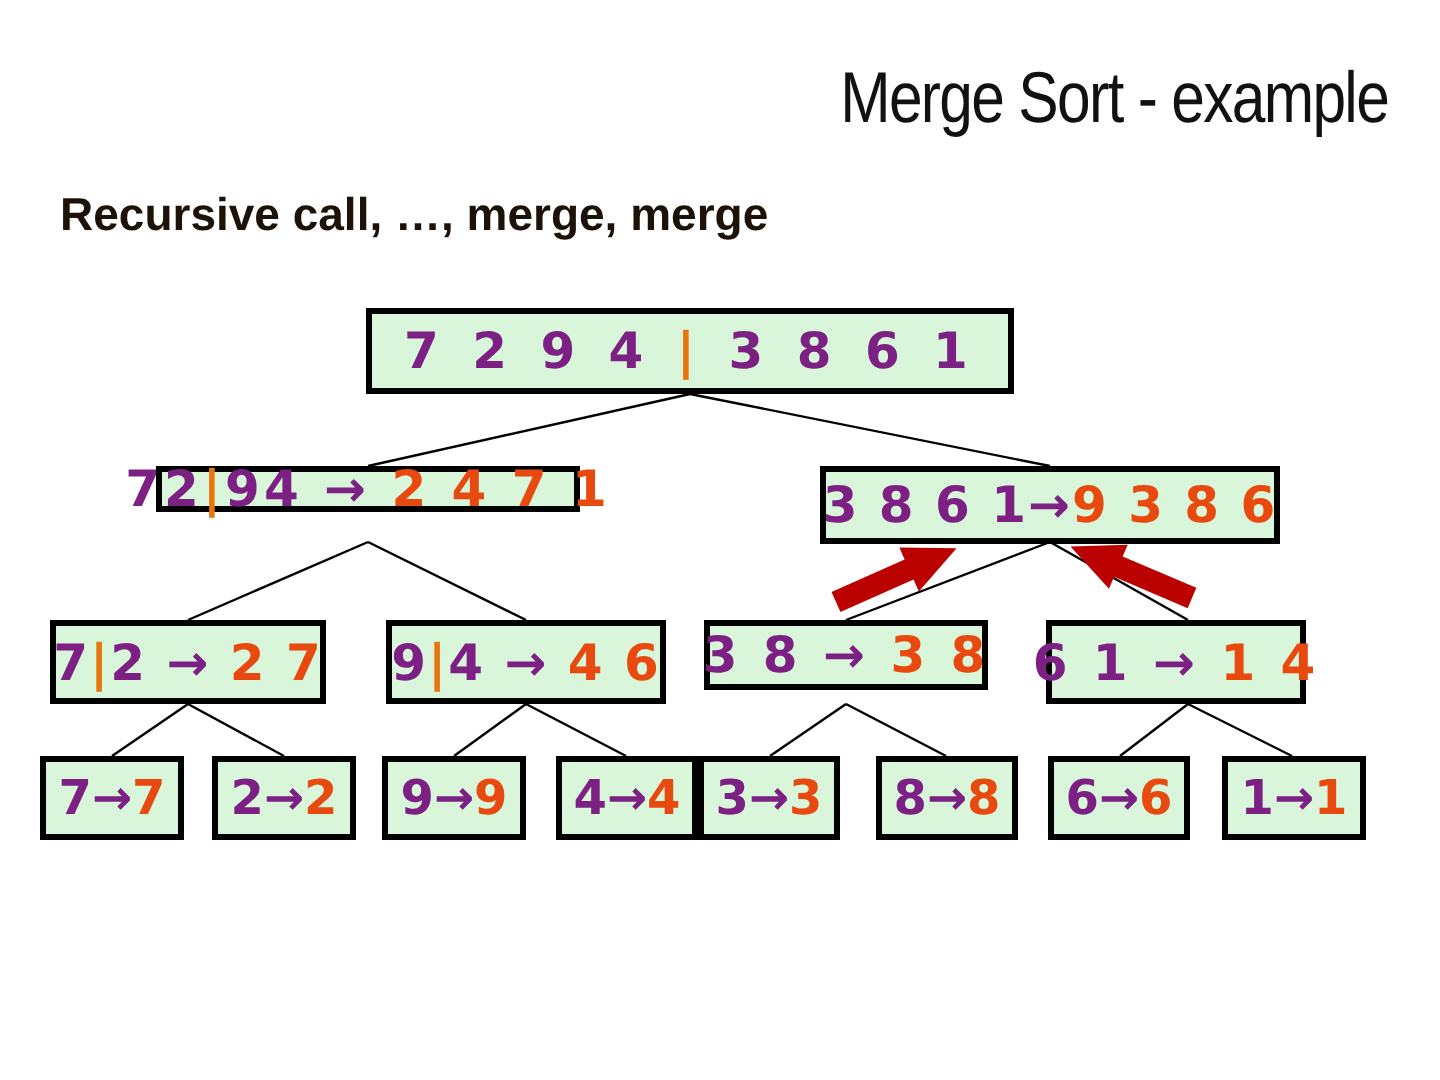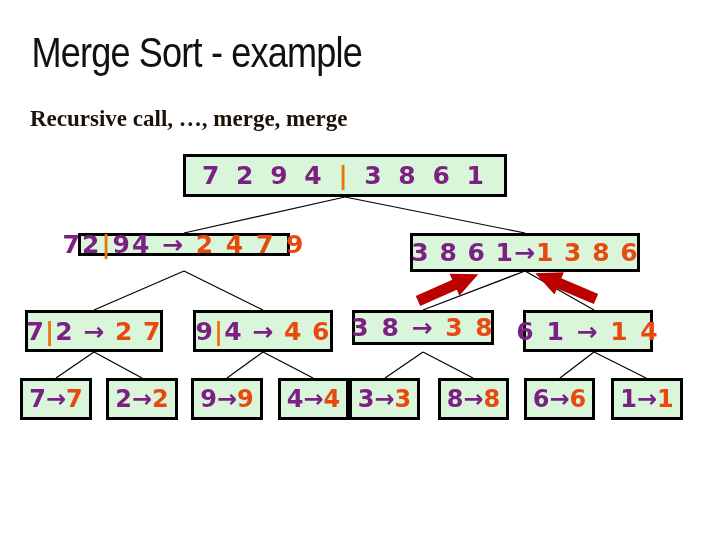--- a/index.html
+++ b/index.html
@@ -6,31 +6,31 @@
   .slide{
     position:relative;
     width:720px;height:540px;
     background:#ffffff;
     overflow:hidden;
     font-family:"DejaVu Sans", sans-serif;
   }
   
   .title{
     position:absolute;top:28px;left:0;width:720px;
-    text-align:left;
+    text-align:right;
     font-family:"Liberation Sans", sans-serif;
-    font-size:43px;font-weight:500;
+    font-size:36px;font-weight:500;
     color:var(--titlec);
     letter-spacing:-1px;
   }
   .title-inner{display:inline-block;transform:scaleX(.84);transform-origin:center;}
   
   .subtitle{
-    position:absolute;top:106px;left:30px;
-    font-family:Liberation Serif, serif;
+    position:absolute;top:94px;left:30px;
+    font-family:Liberation Sans, sans-serif;
     font-size:23px;font-weight:bold;
     color:var(--subc);
   }
   
   .overlay{position:absolute;left:0;top:0;width:720px;height:540px;}
   .connector{stroke:var(--linec);stroke-width:1.2;fill:none;}
   .red-arrow{fill:var(--red);}
   
   .box{
     position:absolute;
@@ -100,26 +100,26 @@
   <div class="box" id="box-root">
       <span class="seg-purple">7 2 9 4 </span>
       <span class="seg-pipe">|</span>
       <span class="seg-purple"> 3 8 6 1</span>
     </div>
   <div class="box" id="box-l2-left">
       <span class="seg-purple">72</span>
       <span class="seg-pipe">|</span>
       <span class="seg-purple">94 </span>
       <span class="seg-purple">→ </span>
-      <span class="seg-orange">2 4 7 9</span>
+      <span class="seg-orange">2 4 7 1</span>
     </div>
   <div class="box" id="box-l2-right">
       <span class="seg-purple">3 8 6 1</span>
       <span class="seg-purple">→</span>
-      <span class="seg-orange">1 3 8 6</span>
+      <span class="seg-orange">9 3 8 6</span>
     </div>
   <div class="box" id="box-l3-1">
       <span class="seg-purple">7</span>
       <span class="seg-pipe">|</span>
       <span class="seg-purple">2 </span>
       <span class="seg-purple">→ </span>
       <span class="seg-orange">2 7</span>
     </div>
   <div class="box" id="box-l3-2">
       <span class="seg-purple">9</span>

